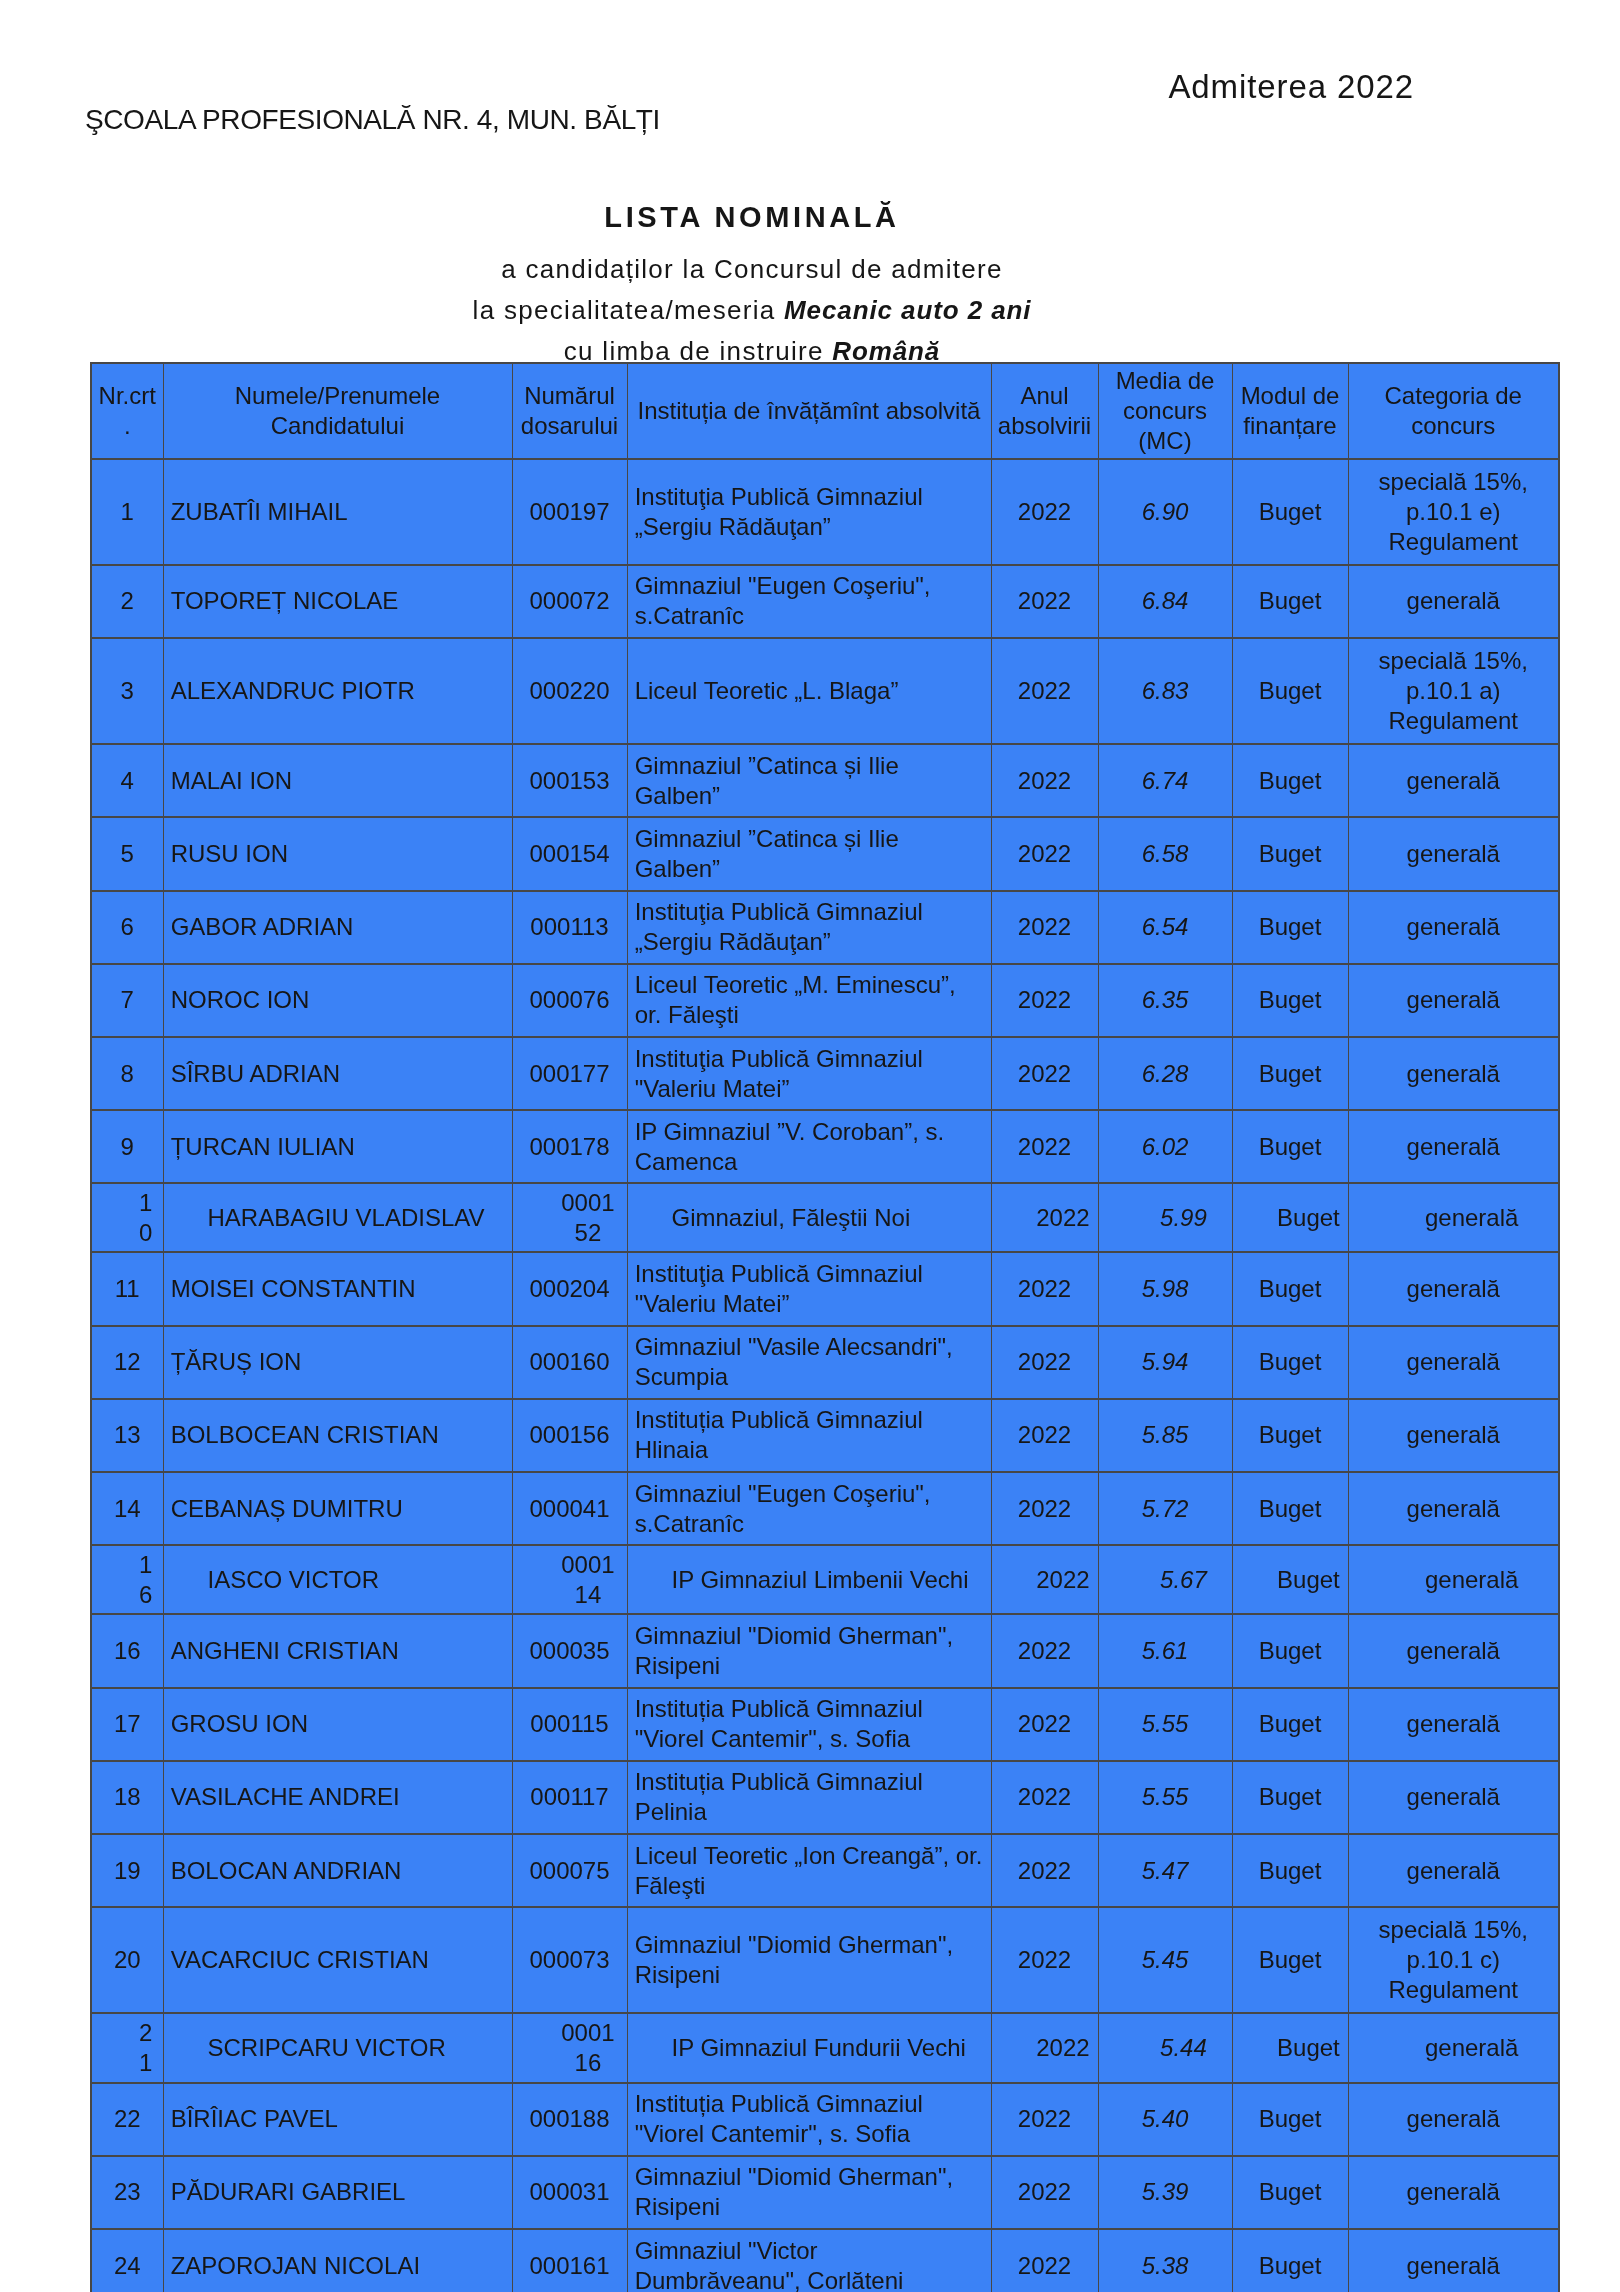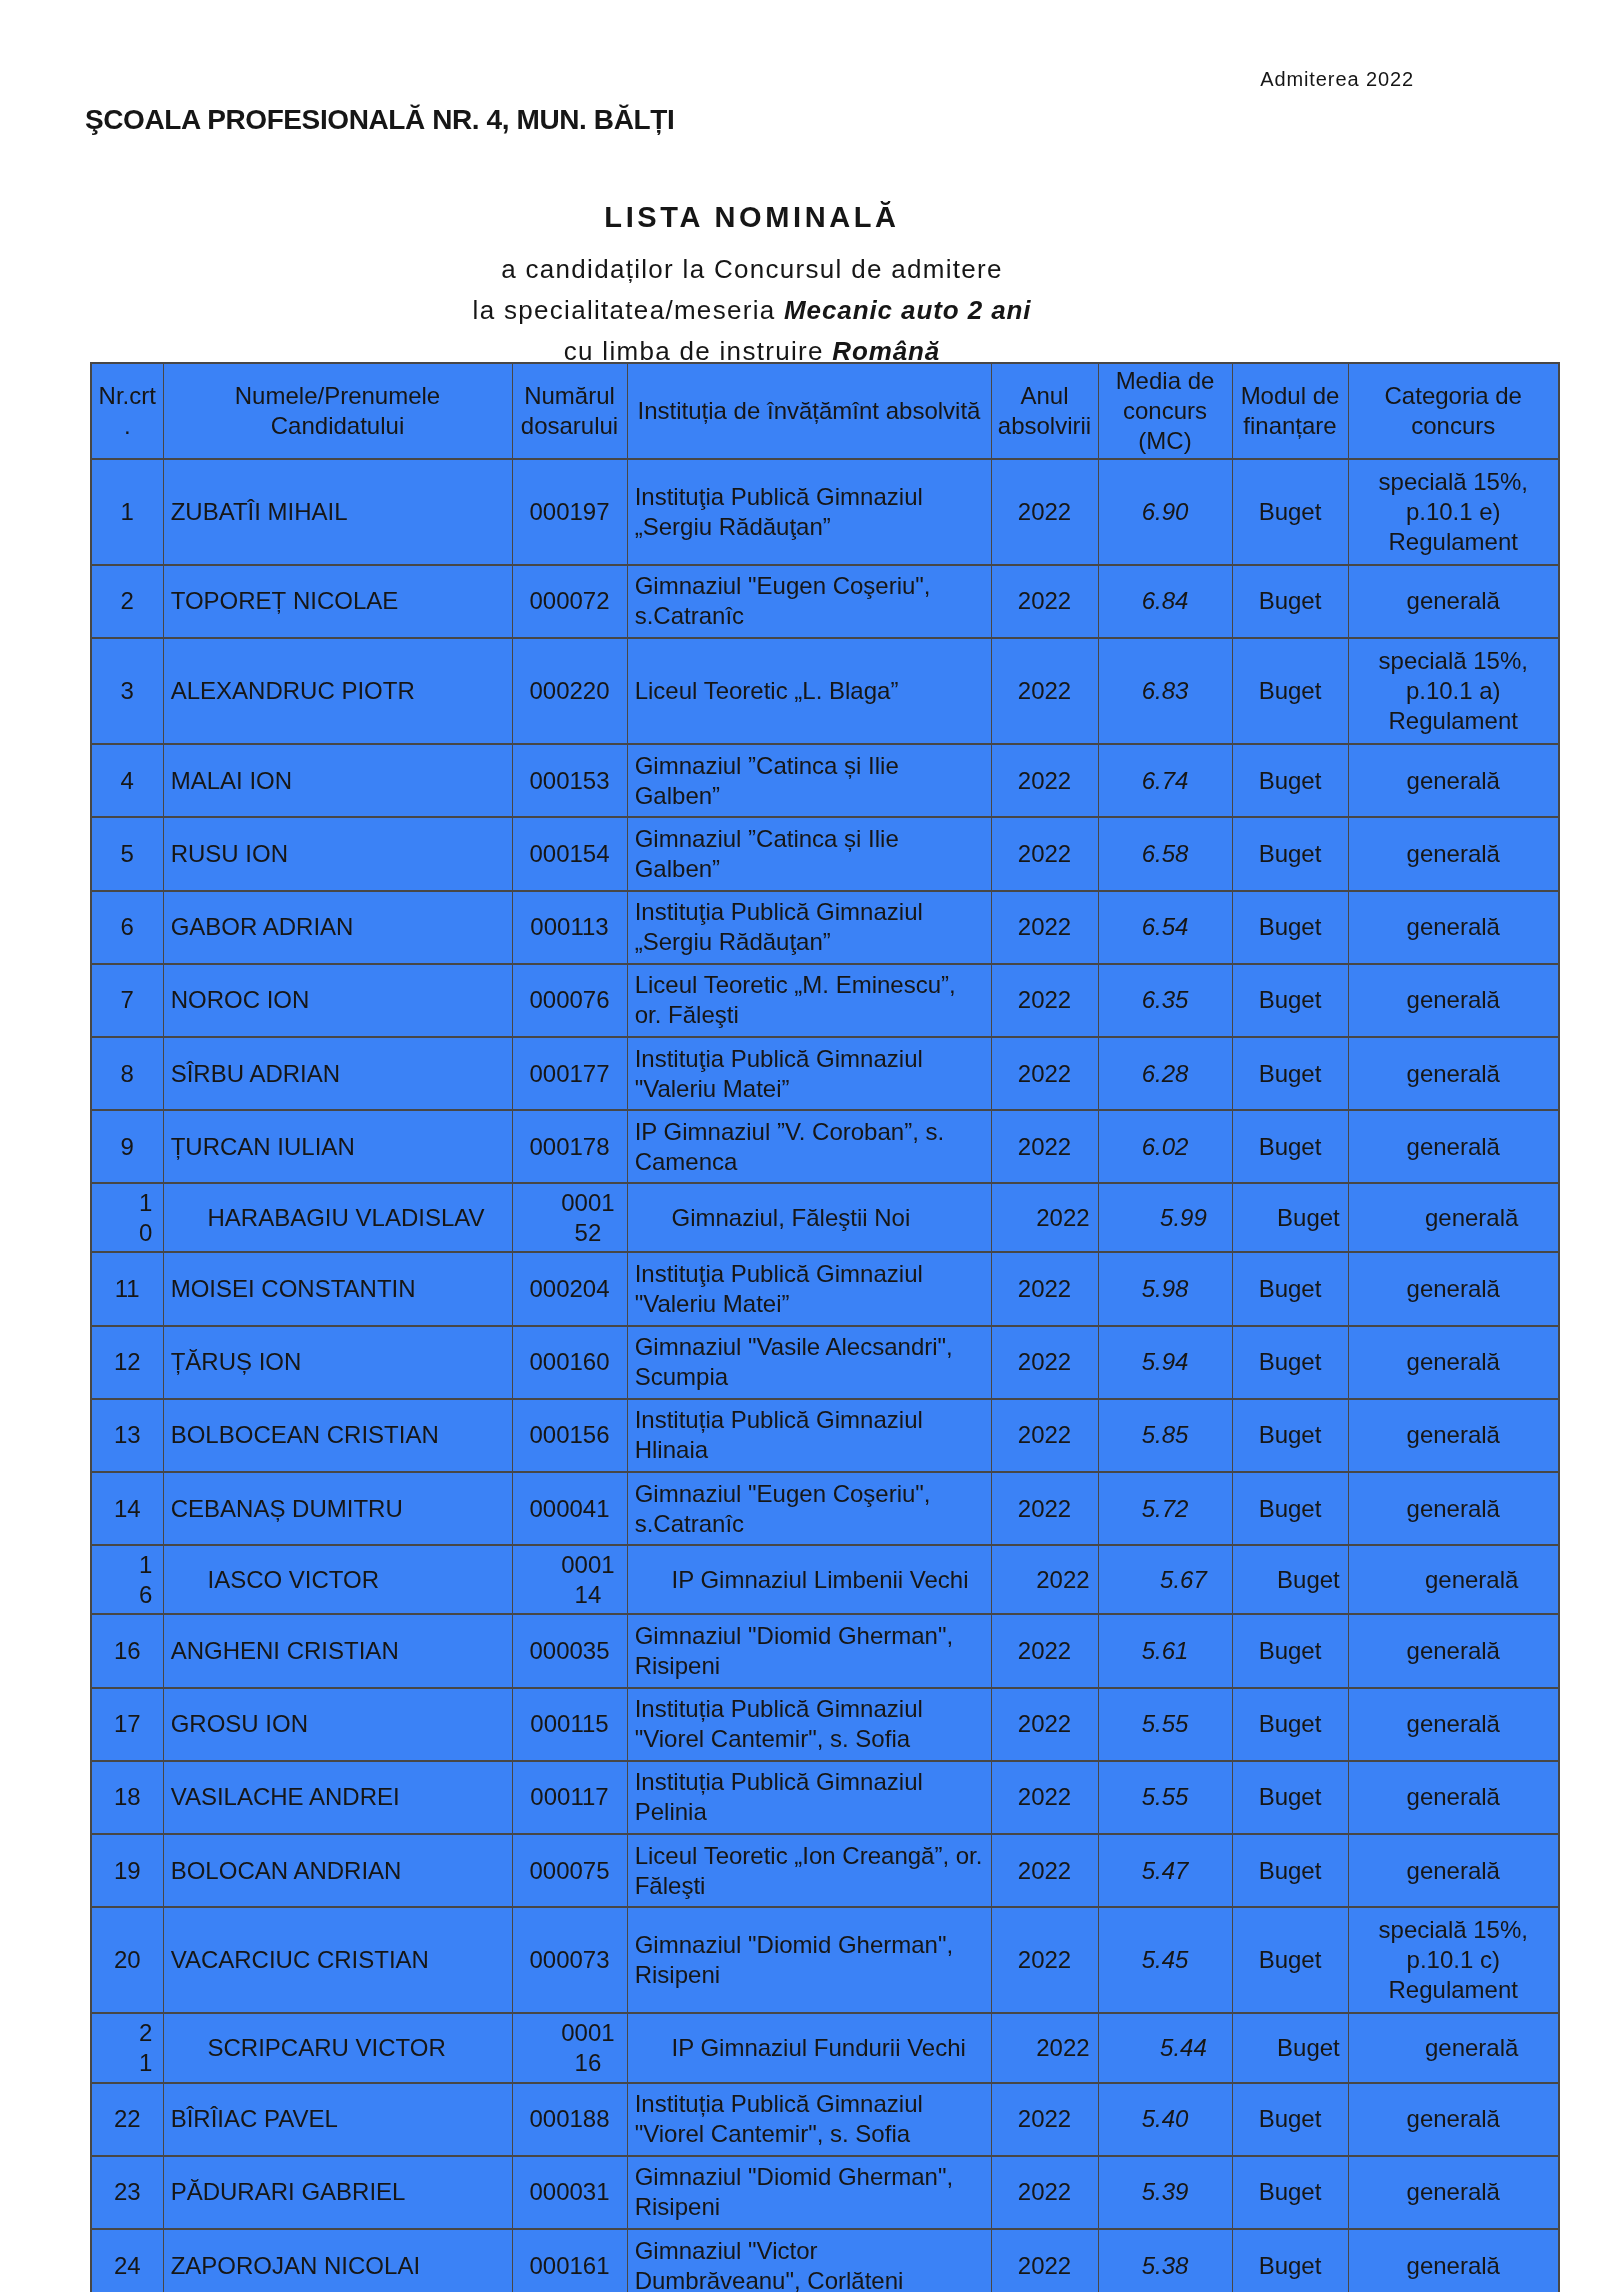--- a/index.html
+++ b/index.html
@@ -7,25 +7,25 @@
     width:1620px;height:2293px;
     background:#ffffff;
     color:#161616;
     font-family:"Liberation Sans","DejaVu Sans",sans-serif;
     position:relative;
     overflow:hidden;
   }
   .page{position:absolute;inset:0;background:#fff;}
   .admission-label{
     position:absolute;top:68px;right:206px;
-    font-size:20px;letter-spacing:0.9px;
+    font-size:33px;letter-spacing:0.9px;
   }
   .school-name{
     position:absolute;top:104px;left:85px;
-    font-size:28px;font-weight:bold;letter-spacing:-0.4px;text-align:center;
+    font-size:28px;font-weight:normal;letter-spacing:-0.4px;text-align:center;
   }
   .title-block{
     position:absolute;top:201px;left:58px;width:1388px;
     text-align:center;
   }
   .title-block .main-title{
     font-size:29px;font-weight:bold;letter-spacing:3.6px;
     margin-bottom:15px;
   }
   .title-block .sub-line{

